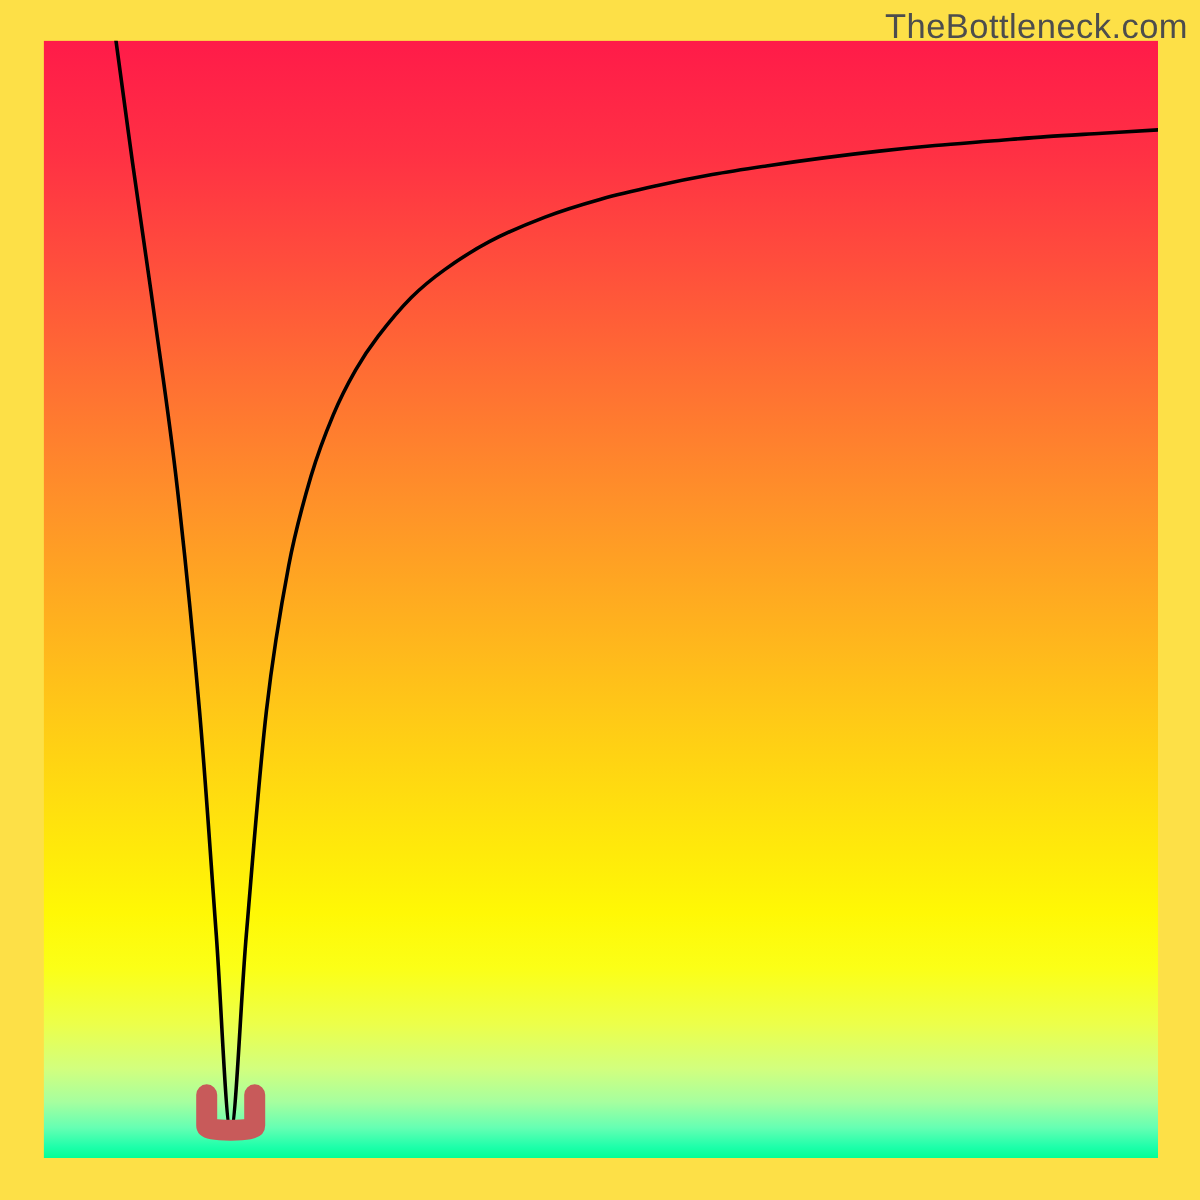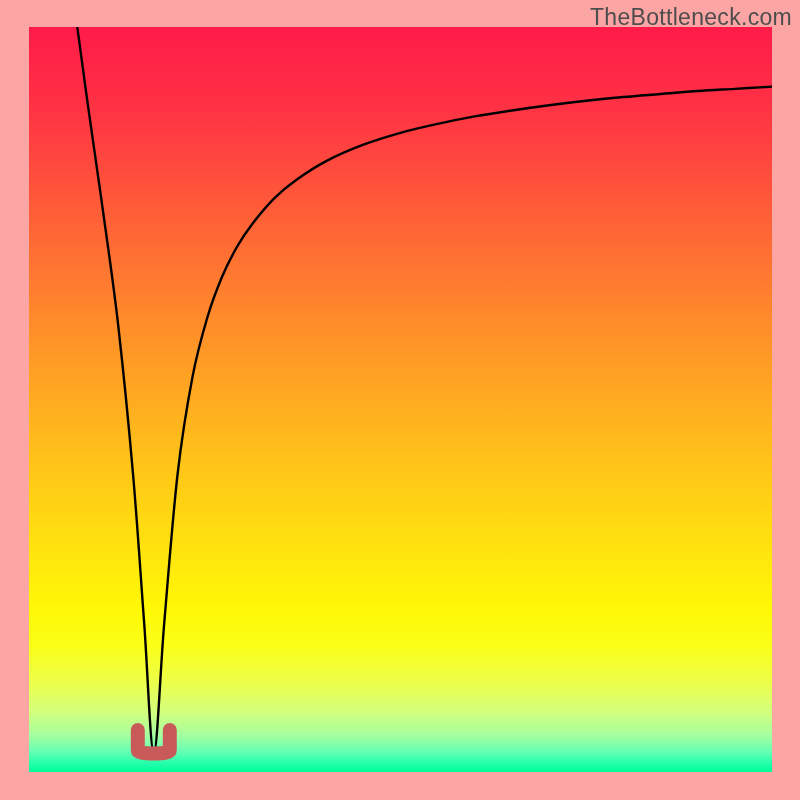--- a/index.html
+++ b/index.html
@@ -9,21 +9,21 @@
     height: 800px;
     overflow: hidden;
     background: #000;
     font-family: Arial, Helvetica, sans-serif;
   }
   .frame {
     position: absolute;
     left: 0; top: 0;
     width: 800px;
     height: 800px;
-    background: #fca5a5;
+    background: #fde047;
   }
   .plot {
     position: absolute;
     left: 29px;
     top: 27px;
     width: 743px;
     height: 745px;
     overflow: hidden;
   }
   .plot svg {

